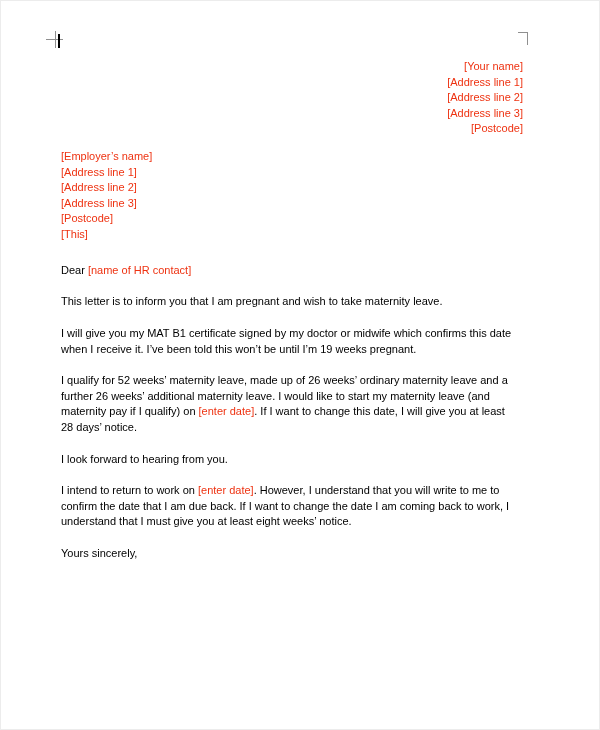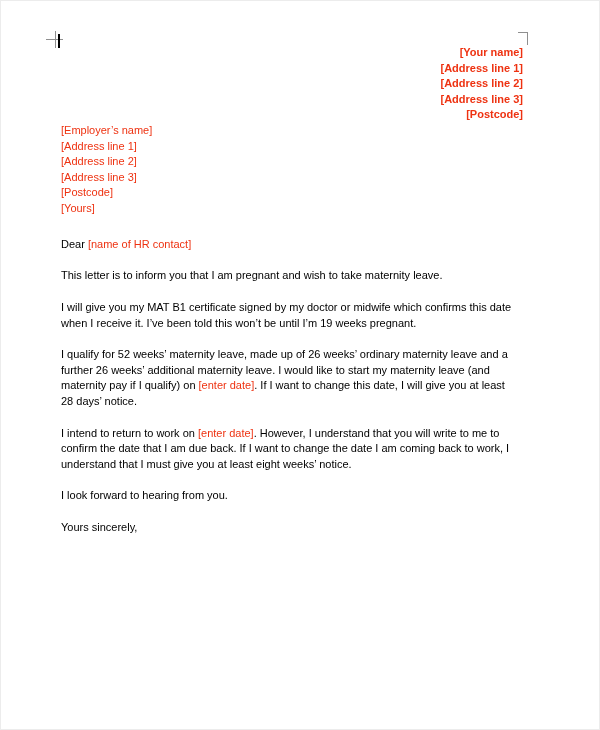--- a/index.html
+++ b/index.html
@@ -39,25 +39,25 @@
   .mark-tl::after{
     content:"";position:absolute;left:0;top:8px;width:17px;height:1px;background:var(--mark);
   }
   .mark-tr{
     right:71px;top:31px;width:10px;height:13px;
     border-top:1px solid var(--mark);
     border-right:1px solid var(--mark);
   }
   .red{color:var(--red);}
   .sender{
+    margin-top:14px;
     text-align:right;
-    font-weight:bold;
   }
   .recipient{
-    margin-top:0;
+    margin-top:12px;
     text-align:left;
   }
   .para{margin:16px 8px 0 0;}
   .salutation{margin-top:20px;}
 </style>
 </head>
 <body>
 
 <div class="page">
 
@@ -73,33 +73,33 @@
     <div>[Address line 3]</div>
     <div>[Postcode]</div>
   </div>
 
   <div class="recipient red">
     <div>[Employer’s name]</div>
     <div>[Address line 1]</div>
     <div>[Address line 2]</div>
     <div>[Address line 3]</div>
     <div>[Postcode]</div>
-    <div>[Yours]</div>
+    <div>[This]</div>
   </div>
 
   <p class="para salutation"><span>Dear </span><span class="red">[name of HR contact]</span></p>
 
   <p class="para">This letter is to inform you that I am pregnant and wish to take maternity leave.</p>
 
 
   <p class="para">I will give you my MAT B1 certificate signed by my doctor or midwife which confirms this date when I receive it. I’ve been told this won’t be until I’m 19 weeks pregnant.</p>
 
   <p class="para"><span>I qualify for 52 weeks’ maternity leave, made up of 26 weeks’ ordinary maternity leave and a further 26 weeks’ additional maternity leave. I would like to start my maternity leave (and maternity pay if I qualify) on </span><span class="red">[enter date]</span><span>. If I want to change this date, I will give you at least 28 days’ notice.</span></p>
 
 
+  <p class="para">I look forward to hearing from you.</p>
+
   <p class="para"><span>I intend to return to work on </span><span class="red">[enter date]</span><span>. However, I understand that you will write to me to confirm the date that I am due back. If I want to change the date I am coming back to work, I understand that I must give you at least eight weeks’ notice.</span></p>
-
-  <p class="para">I look forward to hearing from you.</p>
 
   <p class="para">Yours sincerely,</p>
 
 
 </div>
 
 </body></html>

